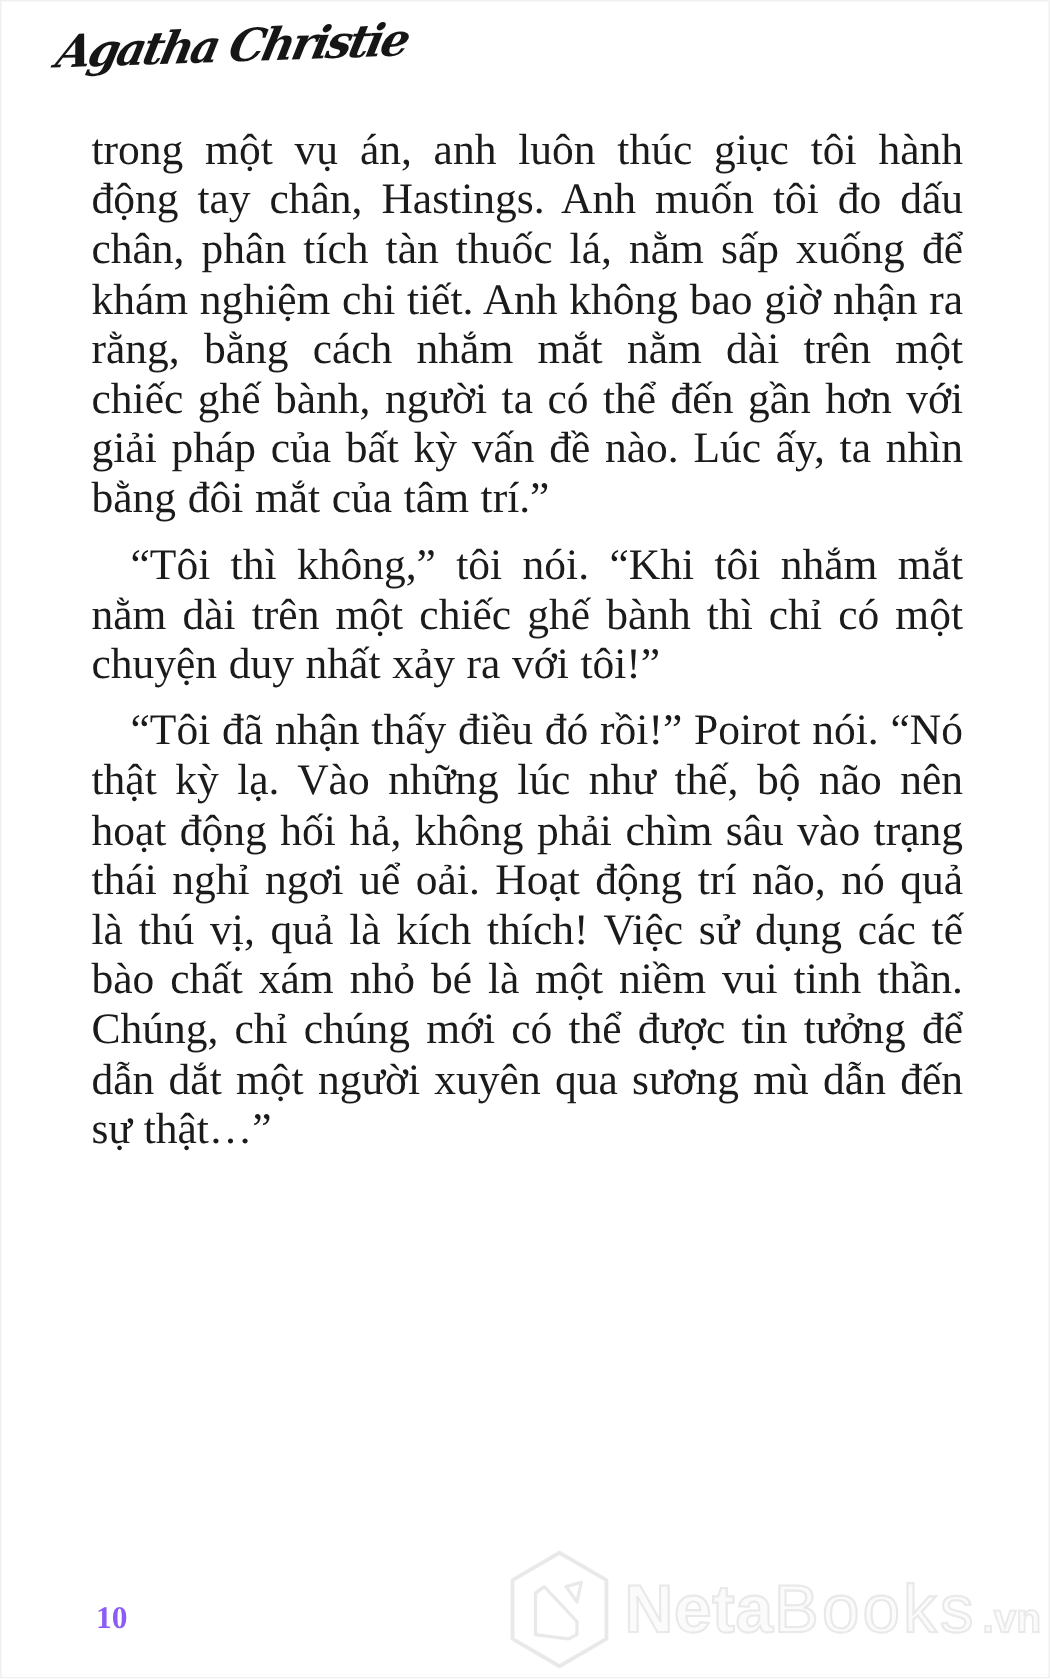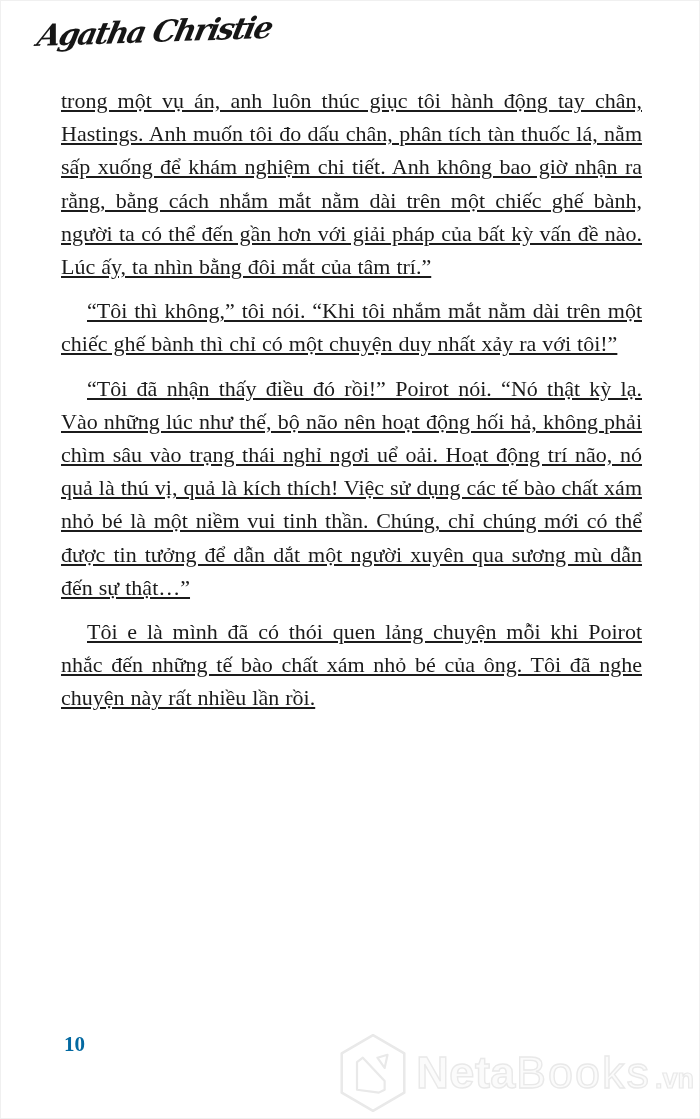--- a/index.html
+++ b/index.html
@@ -31,38 +31,37 @@
     white-space: nowrap;
   }
   .content {
     position: absolute;
     top: 84px;
     left: 61px;
     width: 581px;
   }
   .content p {
     margin: 0 0 11px 0;
-    font-size: 22px;
+    font-size: 29px;
     line-height: 33.2px;
     text-align: justify;
     color: var(--text-color, #1b1b1b);
     text-indent: 26px;
     word-spacing: 0.5px;
-    text-decoration: underline;
   }
   .content p.no-indent {
     text-indent: 0;
   }
   .page-number {
     position: absolute;
     left: 64px;
-    top: 1032px;
+    top: 1066px;
     font-size: 21px;
     font-weight: 700;
-    color: #0369a1;
+    color: #8b5cf6;
     font-family: "Liberation Serif", serif;
   }
   .watermark {
     position: absolute;
     right: 6px;
     bottom: 6px;
     display: flex;
     align-items: center;
     user-select: none;
   }
@@ -99,21 +98,20 @@
 <body>
 
 <div class="page">
 
   <div class="signature">Agatha Christie</div>
 
   <div class="content" id="paragraphs">
       <p class="no-indent">trong một vụ án, anh luôn thúc giục tôi hành động tay chân, Hastings. Anh muốn tôi đo dấu chân, phân tích tàn thuốc lá, nằm sấp xuống để khám nghiệm chi tiết. Anh không bao giờ nhận ra rằng, bằng cách nhắm mắt nằm dài trên một chiếc ghế bành, người ta có thể đến gần hơn với giải pháp của bất kỳ vấn đề nào. Lúc ấy, ta nhìn bằng đôi mắt của tâm trí.”</p>
       <p>“Tôi thì không,” tôi nói. “Khi tôi nhắm mắt nằm dài trên một chiếc ghế bành thì chỉ có một chuyện duy nhất xảy ra với tôi!”</p>
       <p>“Tôi đã nhận thấy điều đó rồi!” Poirot nói. “Nó thật kỳ lạ. Vào những lúc như thế, bộ não nên hoạt động hối hả, không phải chìm sâu vào trạng thái nghỉ ngơi uể oải. Hoạt động trí não, nó quả là thú vị, quả là kích thích! Việc sử dụng các tế bào chất xám nhỏ bé là một niềm vui tinh thần. Chúng, chỉ chúng mới có thể được tin tưởng để dẫn dắt một người xuyên qua sương mù dẫn đến sự thật…”</p>
-      <p>Tôi e là mình đã có thói quen lảng chuyện mỗi khi Poirot nhắc đến những tế bào chất xám nhỏ bé của ông. Tôi đã nghe chuyện này rất nhiều lần rồi.</p>
     </div>
 
   <div class="page-number">10</div>
 
   <div class="watermark">
     <svg width="74" height="80" viewBox="0 0 100 110" fill="none">
       <polygon points="50,3 93,28 93,82 50,107 7,82 7,28" stroke="#e9e9e9" stroke-width="3.5" fill="none" stroke-linejoin="round"></polygon>
       <path d="M28,78 L28,40 L36,34 L66,66 L66,78 L58,82 Z" stroke="#e9e9e9" stroke-width="3" fill="none" stroke-linejoin="round"></path>
       <path d="M56,34 L70,30 L66,48 Z" stroke="#e9e9e9" stroke-width="3" fill="none" stroke-linejoin="round"></path>
     </svg>

